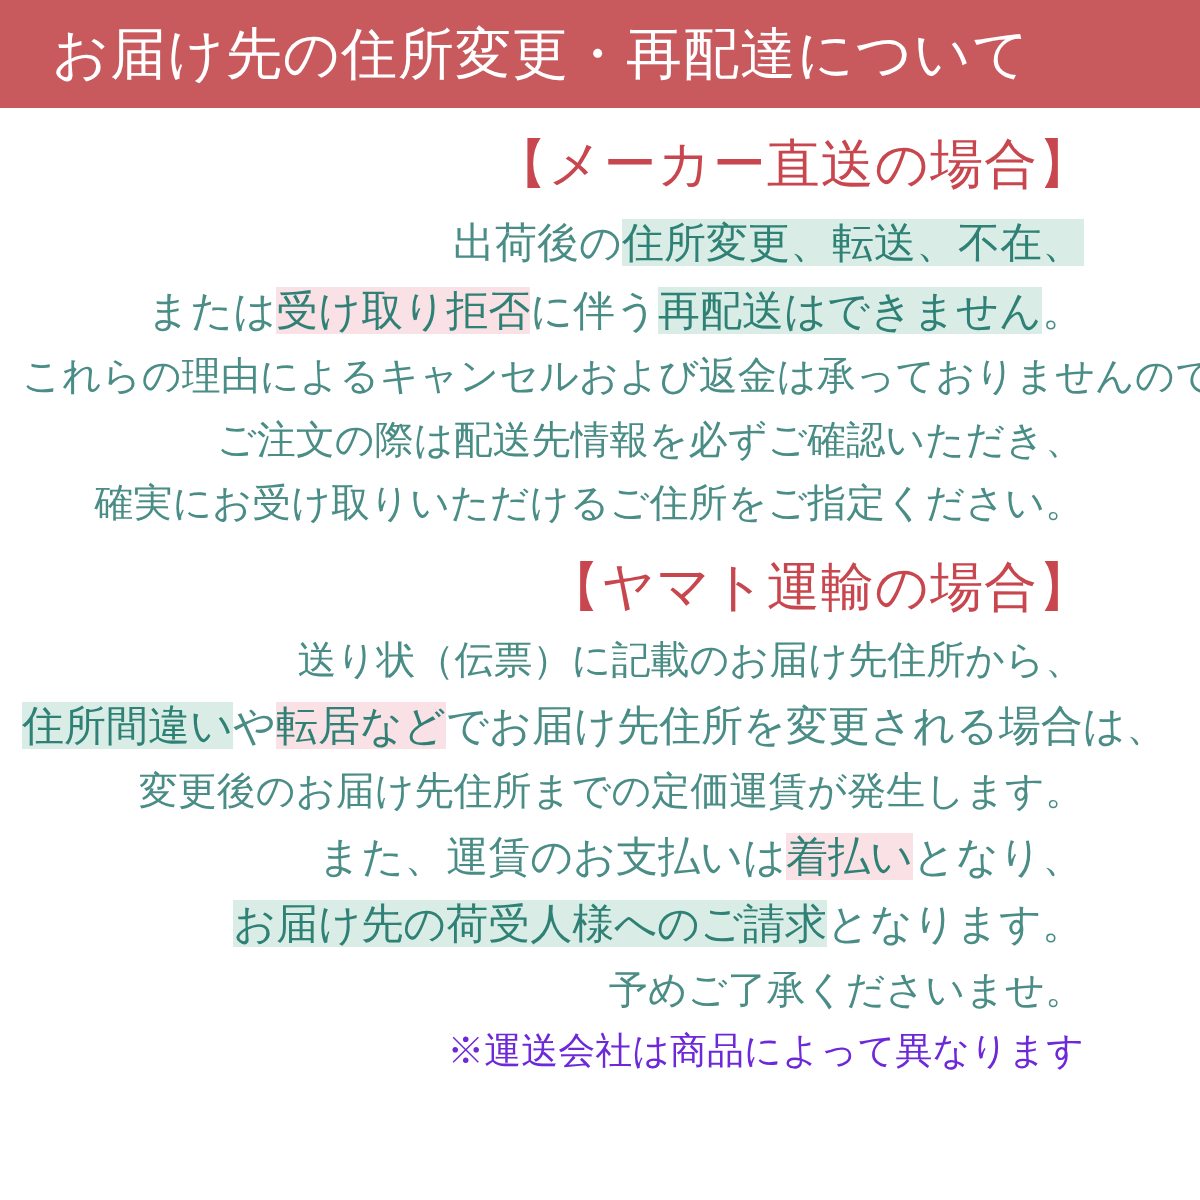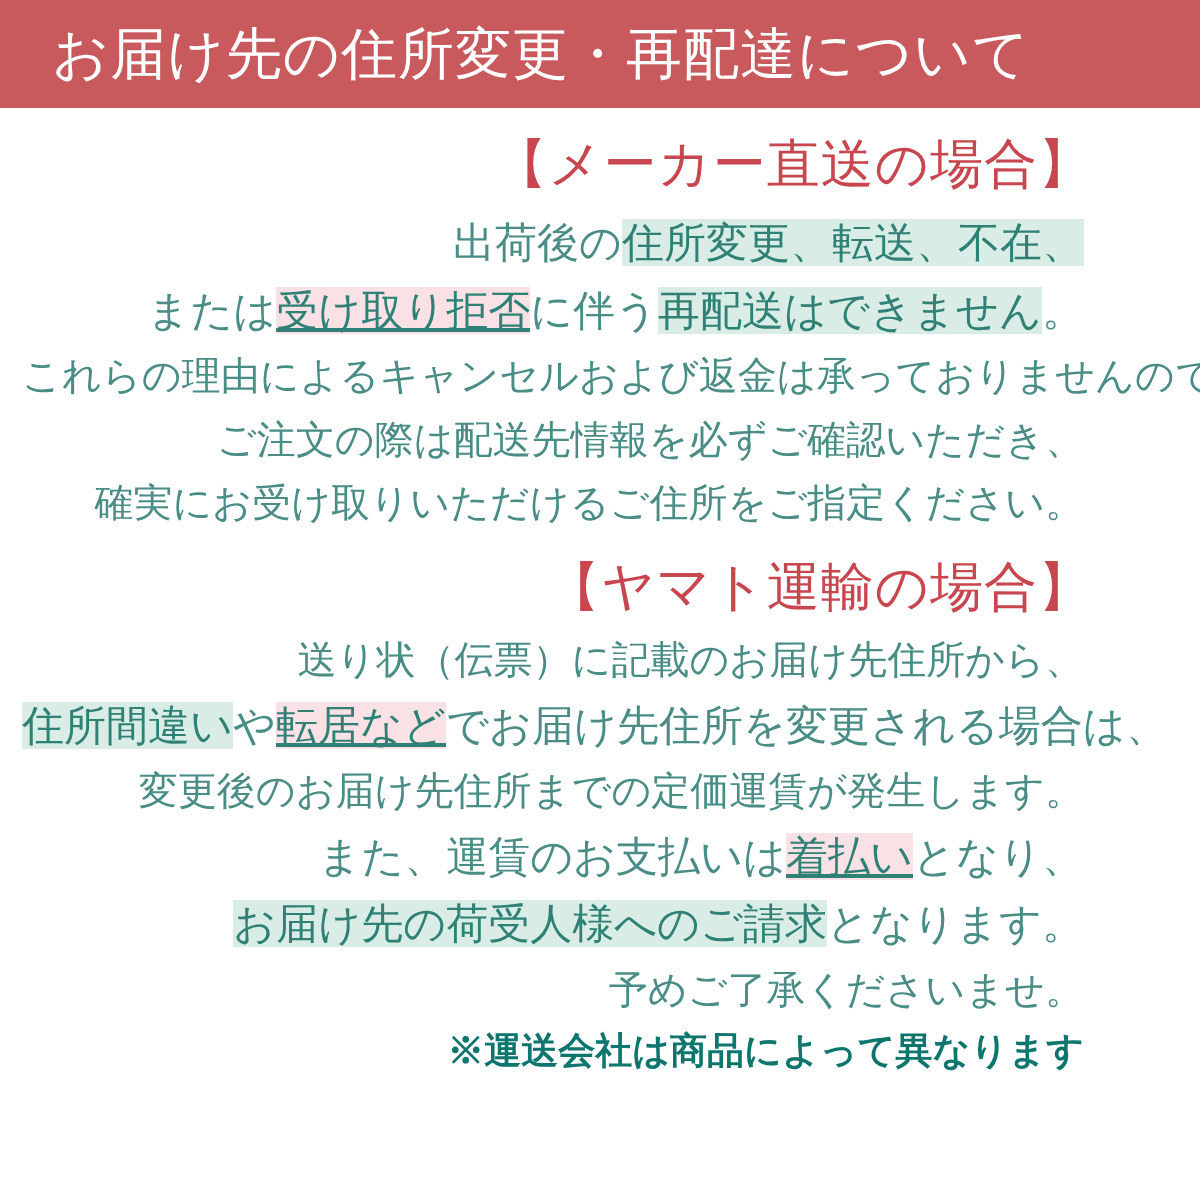--- a/index.html
+++ b/index.html
@@ -60,33 +60,31 @@
     line-height: 1.42;
     letter-spacing: 0px;
     white-space: nowrap;
     margin: 8px;
   }
   .line.small {
     font-size: 39px;
     line-height: 1.42;
   }
   .line.note {
-    color: #0f766e;
+    color: #6d28d9;
     font-size: 37px;
     line-height: 1.4;
-    font-weight: bold;
   }
   .hl-green {
     background: #d9ece6;
     color: #2f8176;
   }
   .hl-pink {
     background: #fae1e6;
     color: #2f8176;
-    text-decoration: underline;
   }
 </style>
 </head>
 <body>
 
 <div class="page">
 
   <div class="header-banner">
     <div class="header-title">お届け先の住所変更・再配達について</div>
   </div>

